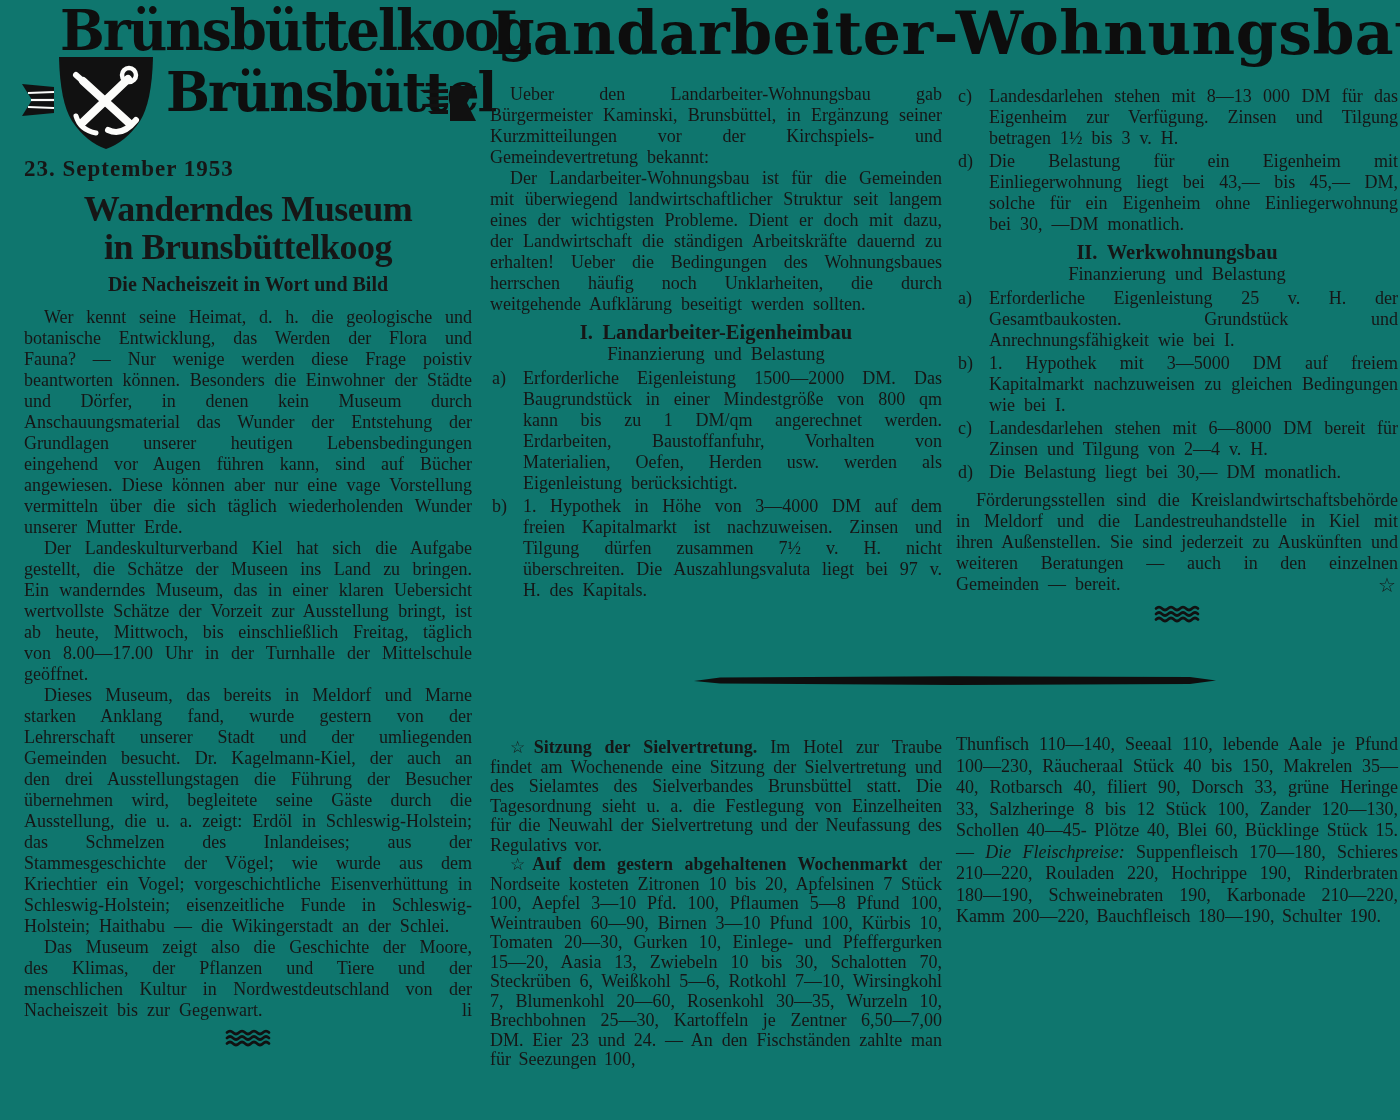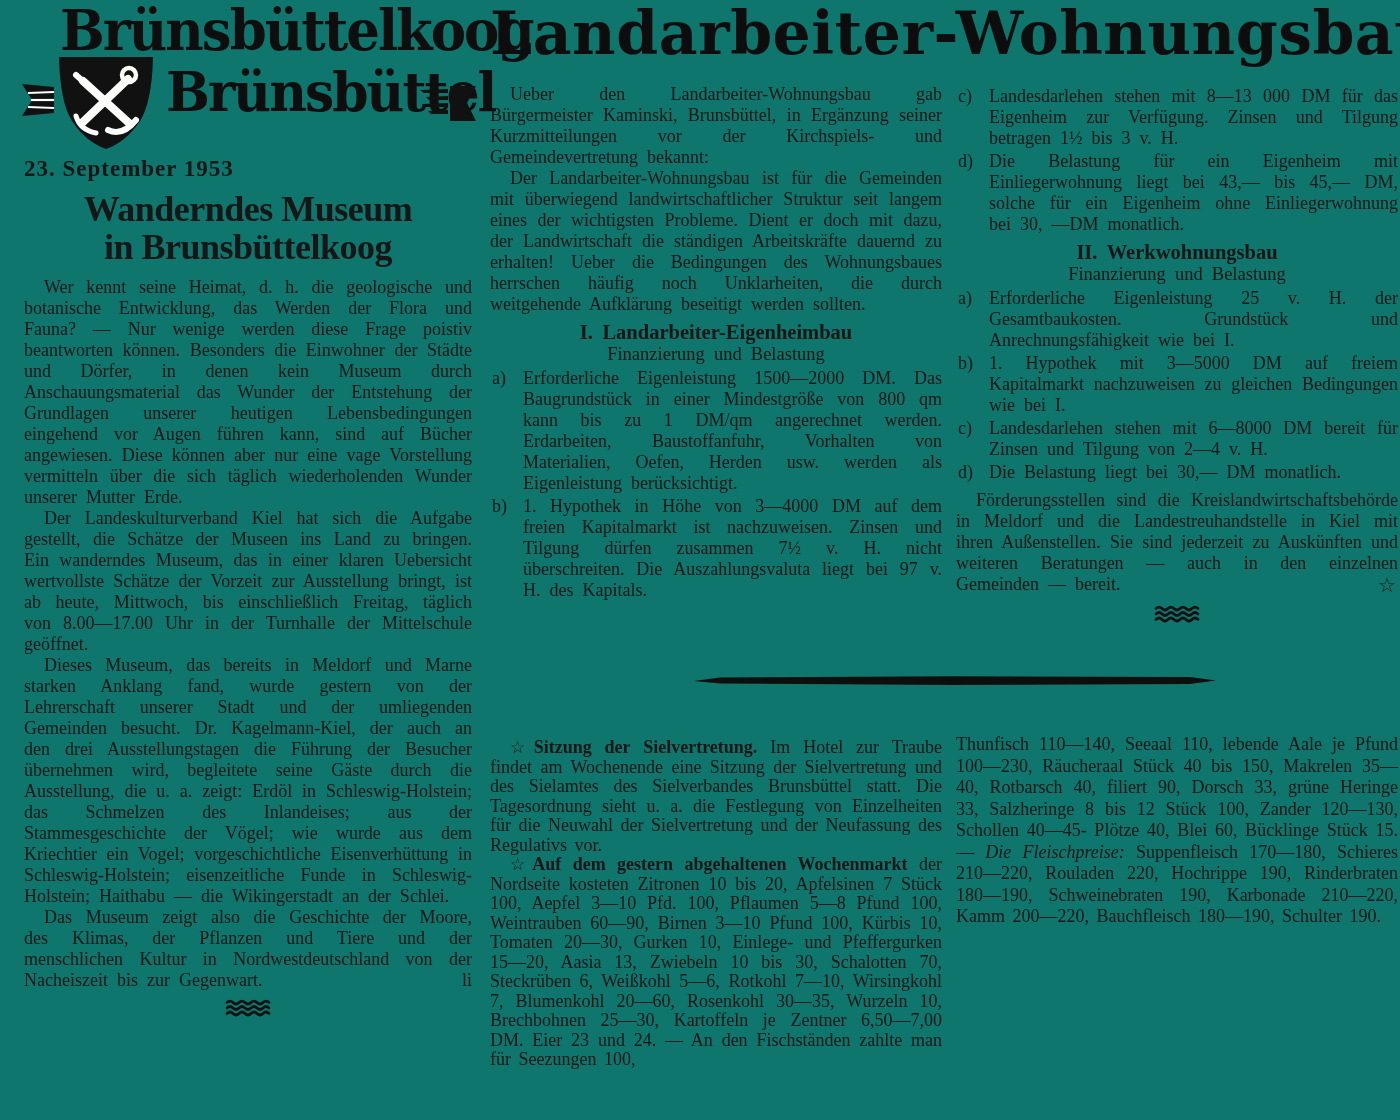--- a/index.html
+++ b/index.html
@@ -118,20 +118,21 @@
       </svg>
     </div>
 
     <div class="date-line">23. September 1953</div>
 
     <div class="left-title">
       <span>Wanderndes Museum</span><br>
       <span>in Brunsbüttelkoog</span>
     </div>
 
+    <div class="left-subtitle">Die Nacheiszeit in Wort und Bild</div>
 
     <div class="left-body body-text">
       <p class="para">Wer kennt seine Heimat, d. h. die geologische und botanische Entwicklung, das Werden der Flora und Fauna? — Nur wenige werden diese Frage poistiv beantworten können. Besonders die Einwohner der Städte und Dörfer, in denen kein Museum durch Anschauungsmaterial das Wunder der Entstehung der Grundlagen unserer heutigen Lebensbedingungen eingehend vor Augen führen kann, sind auf Bücher angewiesen. Diese können aber nur eine vage Vorstellung vermitteln über die sich täglich wiederholenden Wunder unserer Mutter Erde.</p>
       <p class="para">Der Landeskulturverband Kiel hat sich die Aufgabe gestellt, die Schätze der Museen ins Land zu bringen. Ein wanderndes Museum, das in einer klaren Uebersicht wertvollste Schätze der Vorzeit zur Ausstellung bringt, ist ab heute, Mittwoch, bis einschließlich Freitag, täglich von 8.00—17.00 Uhr in der Turnhalle der Mittelschule geöffnet.</p>
       <p class="para">Dieses Museum, das bereits in Meldorf und Marne starken Anklang fand, wurde gestern von der Lehrerschaft unserer Stadt und der umliegenden Gemeinden besucht. Dr. Kagelmann-Kiel, der auch an den drei Ausstellungstagen die Führung der Besucher übernehmen wird, begleitete seine Gäste durch die Ausstellung, die u. a. zeigt: Erdöl in Schleswig-Holstein; das Schmelzen des Inlandeises; aus der Stammesgeschichte der Vögel; wie wurde aus dem Kriechtier ein Vogel; vorgeschichtliche Eisenverhüttung in Schleswig-Holstein; eisenzeitliche Funde in Schleswig-Holstein; Haithabu — die Wikingerstadt an der Schlei.</p>
       <p class="para sig-holder">
         <span>Das Museum zeigt also die Geschichte der Moore, des Klimas, der Pflanzen und Tiere und der menschlichen Kultur in Nordwestdeutschland von der Nacheiszeit bis zur Gegenwart.</span>
         <span class="signature">li</span>
       </p>
     </div>

